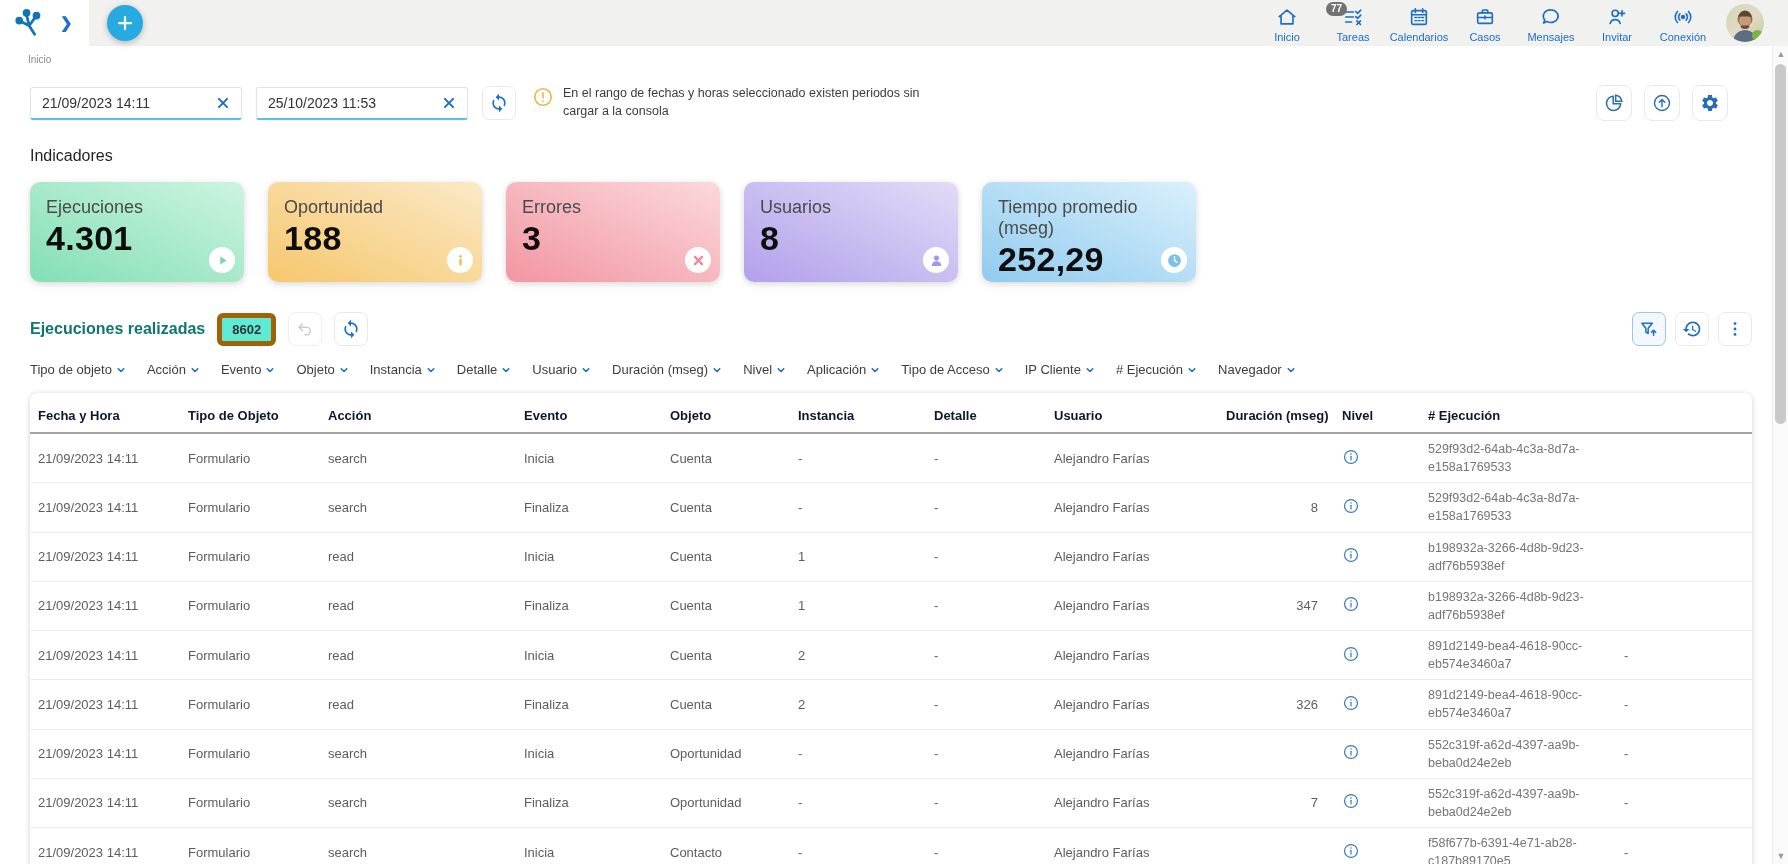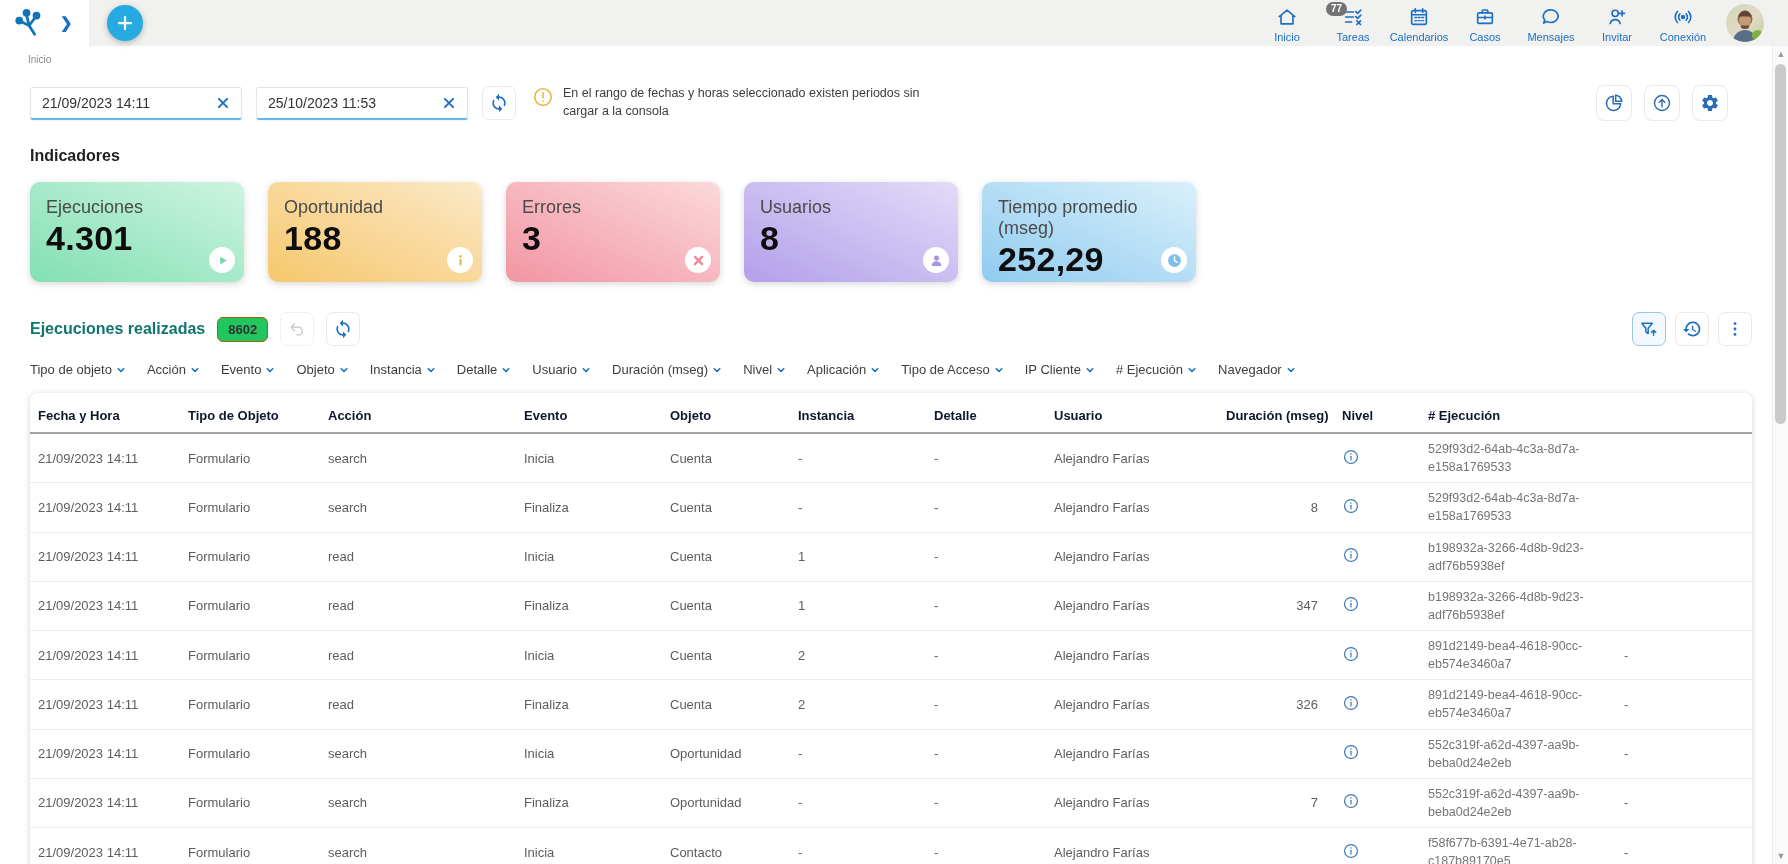--- a/index.html
+++ b/index.html
@@ -41,34 +41,34 @@
   .icon-btn { width:34px; height:34px; border:1px solid #e9e9e9; border-radius:7px; background:#fff; display:flex;
               align-items:center; justify-content:center; color:#1b6fc5; cursor:pointer; }
   .icon-btn svg { width:20px; height:20px; }
   .warning { display:flex; gap:9px; margin-left:16px; width:400px; font-size:12.5px; color:#3c3c3c; line-height:1.4; }
   .warning .w-icon { flex:none; color:#e8b84b; margin-top:1px; }
   .warning .w-icon svg { width:22px; height:22px; }
   .header-actions { margin-left:auto; display:flex; gap:12px; }
   .header-actions .icon-btn { width:36px; height:36px; border-radius:8px; color:#2a6db5; }
 
   
-  .section-heading { font-size:16px; font-weight:bold; color:#1f1f1f; margin:26px 0 0 30px; }
+  .section-heading { font-size:16px; font-weight:normal; color:#1f1f1f; margin:26px 0 0 30px; }
   .cards { display:flex; gap:24px; margin:17px 30px 0; }
   .card { width:214px; height:100px; border-radius:10px; padding:15px 16px; position:relative;
           box-shadow:0 2px 7px rgba(0,0,0,.16); }
   .card-label { font-size:18px; color:#4a4a4a; }
   .card-value { font-size:34px; font-weight:bold; color:#0d0d0d; margin-top:1px; letter-spacing:.3px; }
   .kpi-icon { position:absolute; right:9px; bottom:9px; width:26px; height:26px; border-radius:50%; background:#fff;
               display:flex; align-items:center; justify-content:center; cursor:pointer; }
   .kpi-icon svg { width:17px; height:17px; }
 
   
   .exec-header { display:flex; align-items:center; gap:12px; margin:30px 36px 0 30px; }
   .exec-title { font-size:16px; font-weight:bold; color:#0f766e; }
-  .count-badge { border:1px solid #a16207; border-radius:6px; background:#22c55e; padding:4px 10px; font-size:13px;
+  .count-badge { border:5px solid #a16207; border-radius:6px; background:#5eead4; padding:4px 10px; font-size:13px;
                  font-weight:bold; color:#333; }
   .icon-btn.disabled { color:#cccccc; border-color:#f97 ; border-color:#f0f0f0; cursor:default; }
   .exec-actions { margin-left:auto; display:flex; gap:9px; }
   .icon-btn.active { border-color:#9ec4e8; background:#f2f8fd; }
 
   .filters { display:flex; flex-wrap:wrap; gap:8px 20px; margin:16px 30px 0; }
   .filter-chip { display:flex; align-items:center; gap:3px; font-size:13px; color:#3d3d3d; cursor:pointer; }
   .filter-chip .chev { color:#1b6fc5; display:flex; }
   .filter-chip .chev svg { width:12px; height:12px; }
 

